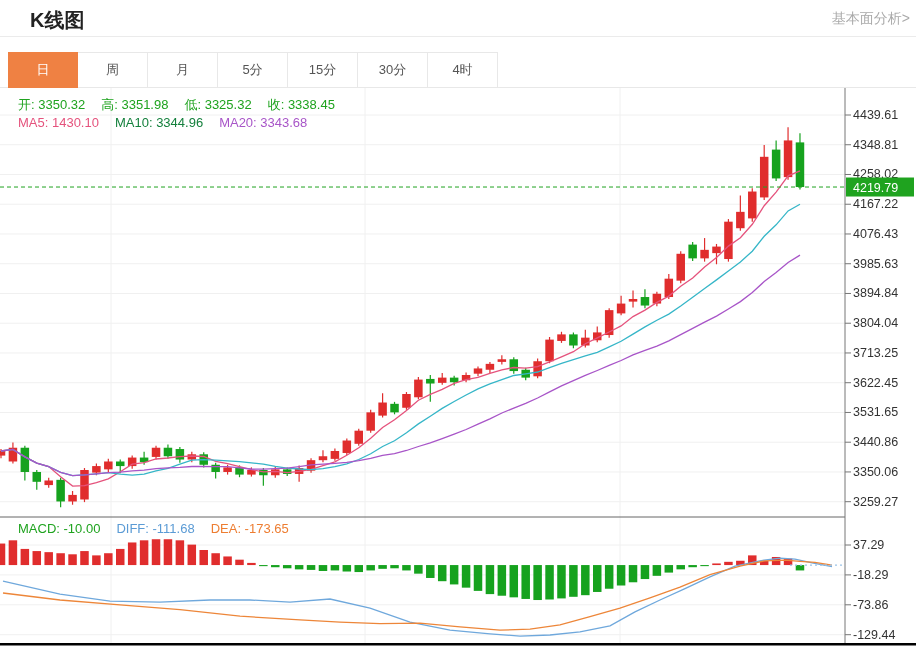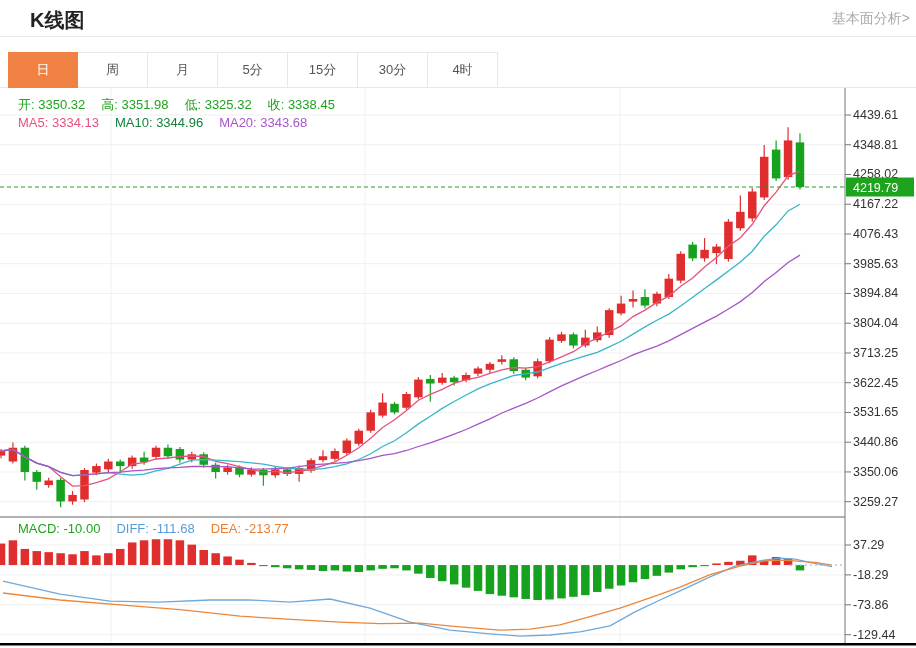--- a/index.html
+++ b/index.html
@@ -308,15 +308,15 @@
       <text x="853" y="578.9" font-size="12.5" fill="#333">-18.29</text>
       <line x1="845" y1="604.8" x2="851" y2="604.8" stroke="#777" stroke-width="1"></line>
       <text x="853" y="608.8" font-size="12.5" fill="#333">-73.86</text>
       <line x1="845" y1="634.7" x2="851" y2="634.7" stroke="#777" stroke-width="1"></line>
       <text x="853" y="638.7" font-size="12.5" fill="#333">-129.44</text>
       <rect x="0" y="643" width="916" height="2.5" fill="#000000"></rect>
       <rect x="846" y="177.51680400903123" width="68" height="19" fill="#1fa31f"></rect>
       <text x="853" y="191.51680400903123" font-size="12.5" fill="#ffffff">4219.79</text>
     </svg>
   <div class="legend" id="legend-ohlc"><span class="li" style="color: rgb(31, 163, 31);">开: 3350.32</span><span class="li" style="color: rgb(31, 163, 31);">高: 3351.98</span><span class="li" style="color: rgb(31, 163, 31);">低: 3325.32</span><span class="li" style="color: rgb(31, 163, 31);">收: 3338.45</span></div>
-  <div class="legend" id="legend-ma"><span class="li" style="color: rgb(229, 83, 125);">MA5: 3334.13</span><span class="li" style="color: #15803d;">MA10: 3344.96</span><span class="li" style="color: rgb(168, 85, 200);">MA20: 3343.68</span></div>
-  <div class="legend" id="legend-macd"><span class="li" style="color: rgb(31, 163, 31); text-align: right;">MACD: -10.00</span><span class="li" style="color: rgb(91, 155, 213);">DIFF: -111.68</span><span class="li" style="color: rgb(237, 125, 49);">DEA: -213.77</span></div>
+  <div class="legend" id="legend-ma"><span class="li" style="color: rgb(229, 83, 125);">MA5: 1430.10</span><span class="li" style="color: #15803d;">MA10: 3344.96</span><span class="li" style="color: rgb(168, 85, 200);">MA20: 3343.68</span></div>
+  <div class="legend" id="legend-macd"><span class="li" style="color: rgb(31, 163, 31); text-align: right;">MACD: -10.00</span><span class="li" style="color: rgb(91, 155, 213);">DIFF: -111.68</span><span class="li" style="color: rgb(237, 125, 49);">DEA: -173.65</span></div>
 </div>
 
 </body></html>

